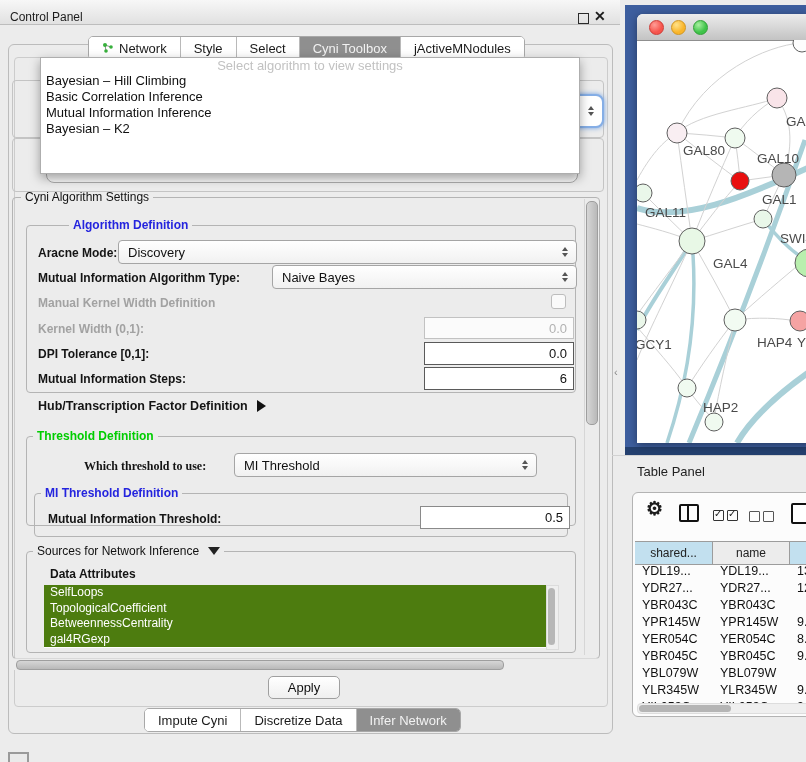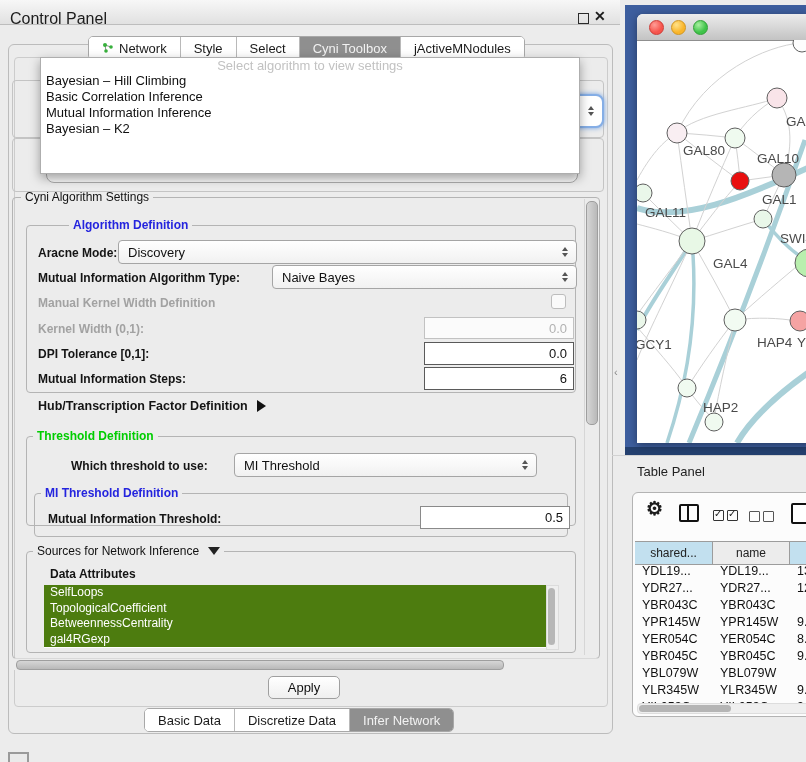--- a/index.html
+++ b/index.html
@@ -2,21 +2,21 @@
 <html><head>
 <meta charset="utf-8">
 <style>
   html,body{margin:0;padding:0;width:806px;height:762px;overflow:hidden;
     background:#ececec;font-family:"Liberation Sans",sans-serif;
     -webkit-font-smoothing:antialiased;position:relative;}
   .abs{position:absolute;}
   
   #cp-titlebar{left:0;top:6;width:620px;height:24px;
     background:linear-gradient(#f7f7f7,#e1e1e1);border-bottom:1px solid #bdbdbd;}
-  #cp-title{left:10px;top:10px;font-size:16px;color:#1c1c1c;}
+  #cp-title{left:10px;top:10px;font-size:12px;color:#1c1c1c;}
   #float-btn{left:578px;top:13px;width:9px;height:9px;border:1.5px solid #2b2b2b;background:transparent;}
   #close-btn{left:594px;top:8px;font-size:14px;font-weight:bold;color:#1c1c1c;}
   
   #cp-frame{left:8px;top:44px;width:603px;height:688px;border:1px solid #bcbcbc;border-radius:6px;}
   #content-pane{left:14px;top:57px;width:592px;height:648px;border:1px solid #cccccc;border-radius:4px;}
   
   .tabbar{display:flex;height:22px;background:#fff;border:1px solid #a8a8a8;border-radius:5px;overflow:hidden;z-index:5;}
   #top-tabbar{left:88px;top:36px;}
   #bottom-tabbar{left:144px;top:708px;}
   .tab{display:flex;align-items:center;gap:5px;padding:0 13px;font-size:13px;color:#1a1a1a;border-left:1px solid #b9b9b9;background:#fff;cursor:default;}
@@ -203,21 +203,21 @@
 <div class="abs field" style="left:424px;top:367px;width:142px;height:21px;">6</div>
 
 <div class="abs" id="hub-row">
   <span class="lbl" style="font-size:12.5px;">Hub/Transcription Factor Definition</span>
   <span class="tri-right"></span>
 </div>
 
 <div class="abs group" id="thr-group">
   <span class="gtitle" id="thr-title">Threshold Definition</span>
 </div>
-<span class="abs lbl" style="left:71px;top:459px;">Which threshold to use:</span>
+<span class="abs lbl" style="left:84px;top:459px;font-family:Liberation Serif, serif;">Which threshold to use:</span>
 <div class="abs combo" style="left:234px;top:453px;width:292px;height:22px;">
   <span>MI Threshold</span>
   <span class="spinner">
       <i class="up"></i>
       <i class="dn"></i>
     </span>
 </div>
 <div class="abs group" id="mithr-group">
   <span class="gtitle" id="mithr-title">MI Threshold Definition</span>
 </div>
@@ -237,21 +237,21 @@
   <div class="attr-item">BetweennessCentrality</div>
   <div class="attr-item">gal4RGexp</div>
 </div>
 <div class="abs" id="attr-vsb">
     <div class="abs" id="attr-vsb-thumb"></div>
   </div>
 
 <div class="abs" id="apply-btn">Apply</div>
 
 <div class="abs tabbar" id="bottom-tabbar">
-  <span class="tab">Basic Data</span>
+  <span class="tab">Impute Cyni</span>
   <span class="tab">Discretize Data</span>
   <span class="tab sel">Infer Network</span>
 </div>
 
 <div class="abs" id="net-frame"></div>
 <div class="abs" id="net-frame-bottom"></div>
 <div class="abs" id="net-window">
   <div class="abs" id="net-titlebar">
     <span class="abs tl" id="tl-red"></span>
     <span class="abs tl" id="tl-yellow"></span>

